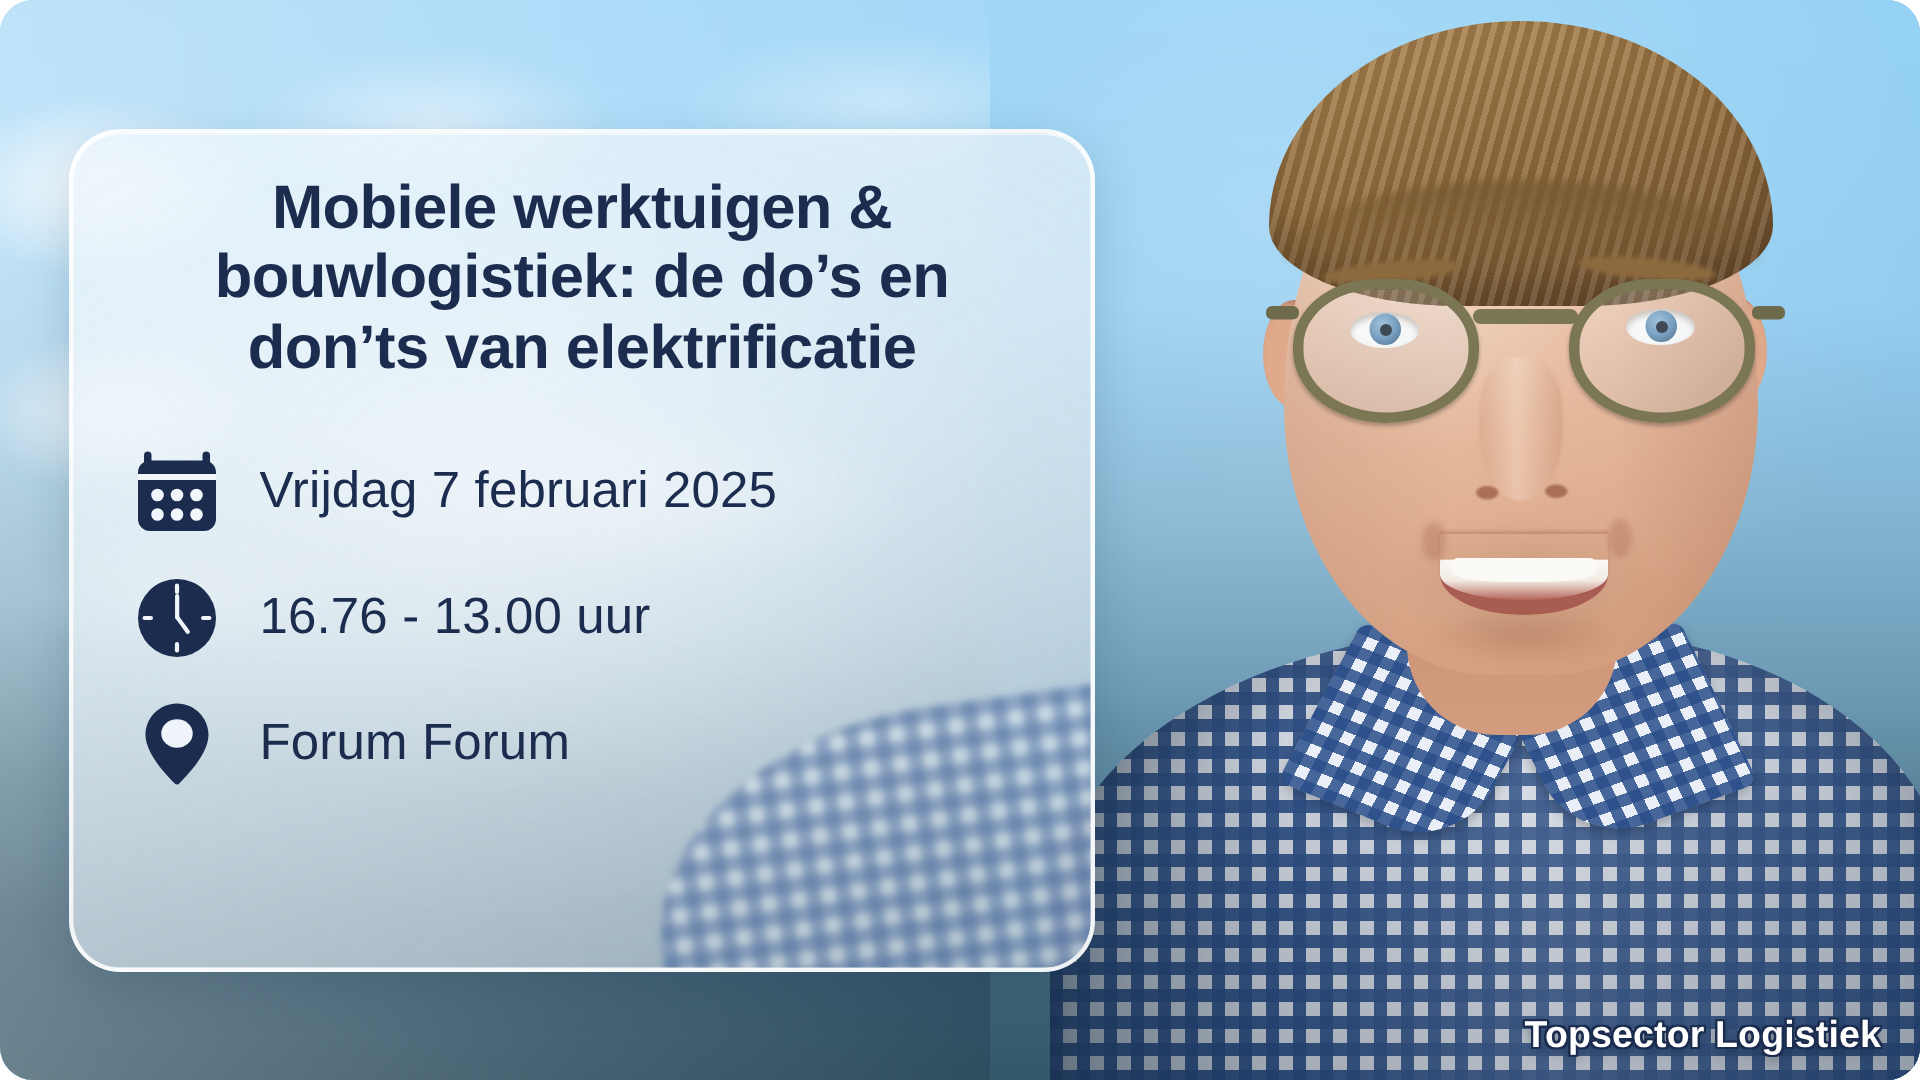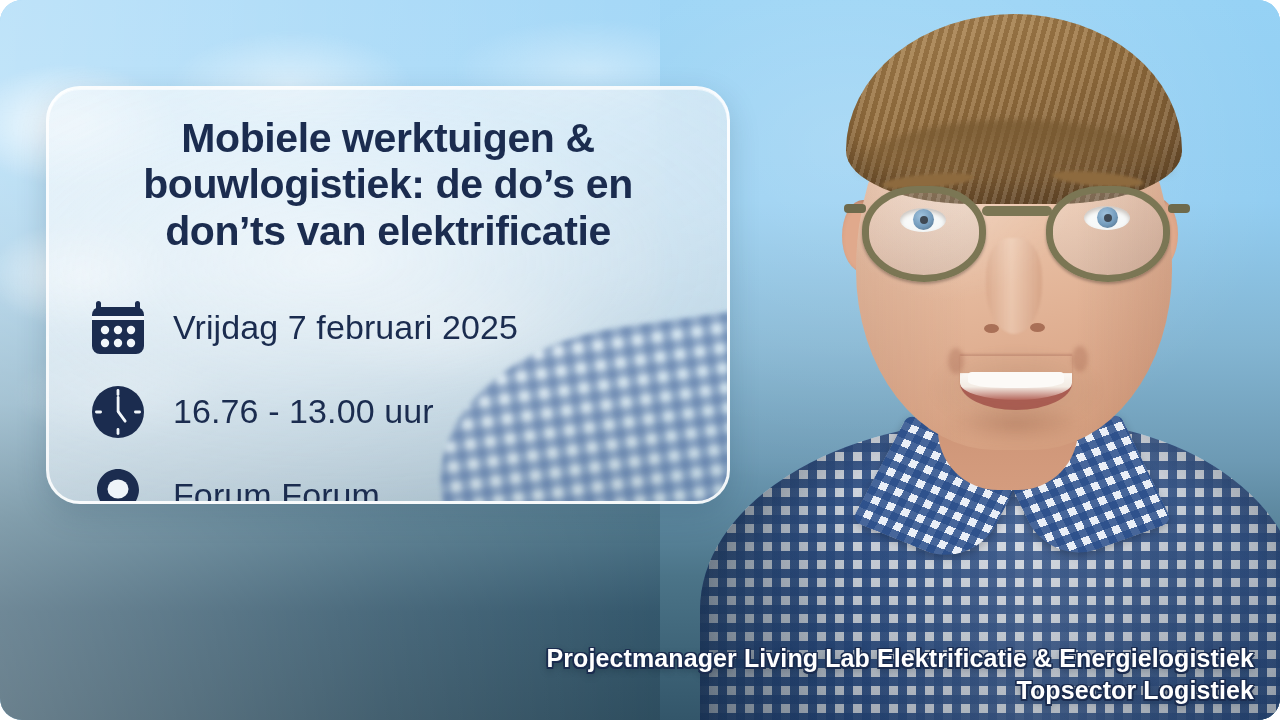--- a/index.html
+++ b/index.html
@@ -244,21 +244,21 @@
   .smile-l { left: 288px; top: 348px; }
   .smile-r { left: 412px; top: 346px; }
   .chin-shade { position: absolute; left: 286px; top: 404px; width: 140px; height: 40px; background: radial-gradient(closest-side, rgba(150,95,70,.30), rgba(0,0,0,0)); filter: blur(3px); }
   .stubble { position: absolute; left: 238px; top: 330px; width: 236px; height: 118px;
              background: radial-gradient(closest-side, rgba(120,95,70,0.18), rgba(0,0,0,0) 75%); filter: blur(2px); }
 
   
   .card {
     position: absolute;
     left: 46px; top: 86px;
-    width: 684px; height: 418px;
+    width: 684px; height: 562px;
     border-radius: 34px;
     border: 3px solid rgba(255,255,255,0.85);
     background:
       radial-gradient(90% 70% at 42% 42%, rgba(255,255,255,0.62) 0%, rgba(255,255,255,0.20) 55%, rgba(255,255,255,0.04) 100%),
       linear-gradient(150deg, rgba(232,243,250,0.80) 0%, rgba(225,236,244,0.66) 45%, rgba(196,212,224,0.58) 100%);
     box-shadow: 0 10px 30px rgba(20,50,70,0.18), inset 0 1px 0 rgba(255,255,255,.6);
     backdrop-filter: blur(6px);
     box-sizing: border-box;
     overflow: hidden;
   }
@@ -460,17 +460,16 @@
             </svg>
           </span>
           <span class="info-text">Forum Forum</span>
         </div>
 
       </div>
     </div>
   </div>
 
   <div class="speaker">
-    <div class="speaker-role">Projectmanager Living Lab Elektrificatie &amp; Energielogistiek</div>
     <div class="speaker-org">Topsector Logistiek</div>
   </div>
 
 </div>
 
 </body></html>

